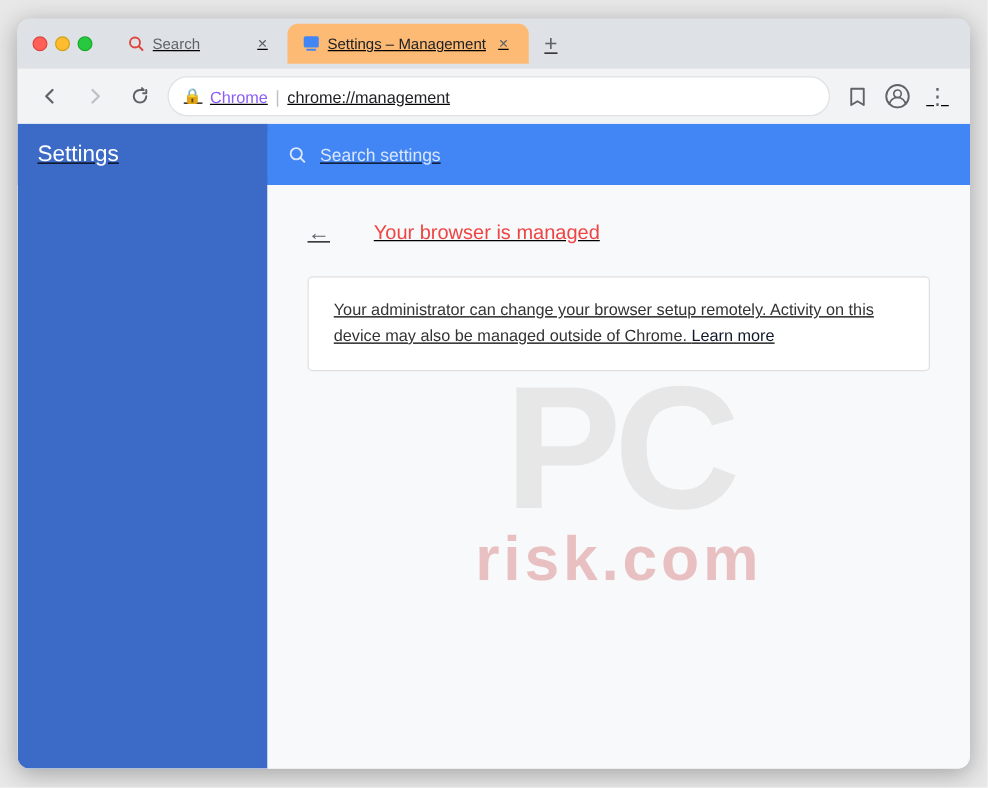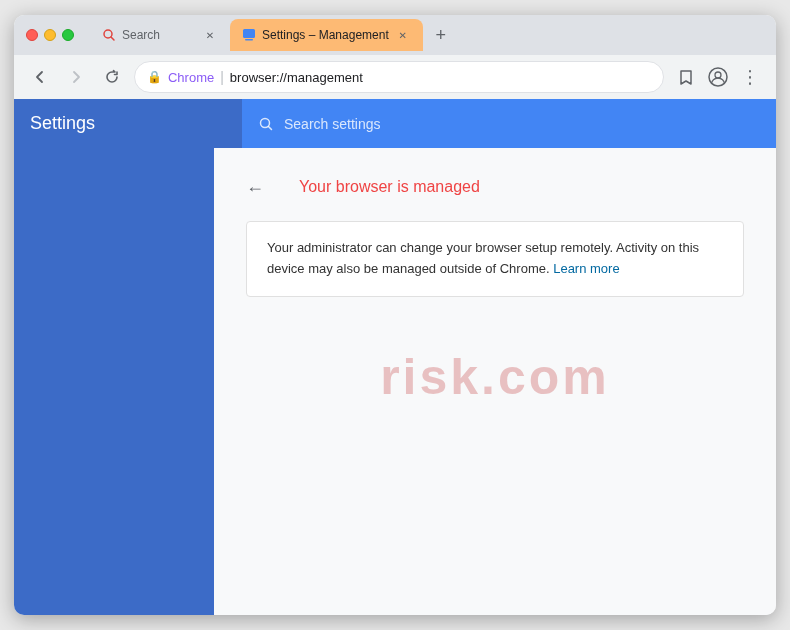--- a/index.html
+++ b/index.html
@@ -15,20 +15,21 @@
     .browser-window {
       width: 762px;
       height: 600px;
       margin: 15px auto;
       background: #f1f3f4;
       border-radius: 10px;
       box-shadow: 0 4px 20px rgba(0,0,0,0.3);
       overflow: hidden;
       display: flex;
       flex-direction: column;
+      text-decoration: underline;
     }
 
     
     .title-bar {
       background: #dee1e6;
       height: 40px;
       display: flex;
       align-items: center;
       padding: 0 12px;
       gap: 8px;
@@ -206,42 +207,42 @@
     }
 
     .management-title {
       font-size: 16px;
       font-weight: 400;
       color: #ef4444;
       margin-left: 23px;
     }
 
     .learn-more-link {
-      color: #0369a1;
+      color: #0f172a;
       text-decoration: none;
       margin-top: 36px;
     }
 
     
     .full-settings {
       flex: 1;
       display: flex;
       flex-direction: column;
       overflow: hidden;
     }
 
     .settings-header-bar {
       background: #4285f4;
       display: flex;
       align-items: center;
       flex-shrink: 0;
     }
 
     .sidebar-title-area {
-      width: 228px;
+      width: 200px;
       background: #3c6bc7;
       padding: 14px 16px;
       flex-shrink: 0;
     }
 
     .sidebar-title-text {
       color: #fff;
       font-size: 18px;
       font-weight: 400;
     }
@@ -378,21 +379,21 @@
       <svg width="16" height="16" viewBox="0 0 16 16">
           <path d="M13 8A5 5 0 1 1 8 3h3l-1.5-1.5" stroke="#5f6368" stroke-width="1.6" fill="none" stroke-linecap="round" stroke-linejoin="round"></path>
           <polyline points="13,3 13,5.5 10.5,5.5" stroke="#5f6368" stroke-width="1.6" fill="none" stroke-linecap="round" stroke-linejoin="round"></polyline>
         </svg>
     </div>
 
     <div class="address-bar-container">
       <span class="security-icon">🔒</span>
       <span class="chrome-label">Chrome</span>
       <span class="address-divider">|</span>
-      <span class="address-url">browser://management</span>
+      <span class="address-url">chrome://management</span>
     </div>
 
     <div class="nav-actions">
       <div class="nav-btn">
         <svg width="16" height="16" viewBox="0 0 16 16">
             <path d="M3 2h10v13l-5-3-5 3V2z" stroke="#5f6368" stroke-width="1.5" fill="none" stroke-linejoin="round"></path>
           </svg>
       </div>
       <div class="nav-btn">
         <svg width="20" height="20" viewBox="0 0 20 20">
@@ -420,20 +421,21 @@
       </div>
     </div>
 
     <div class="settings-body">
 
       <div class="left-sidebar"></div>
 
       <div class="main-content">
 
         <div class="watermark-overlay">
+          <div class="wm-pc">PC</div>
           <div class="wm-risk">risk.com</div>
         </div>
 
         <div class="content-block">
 
           <div class="management-header">
             <span class="back-arrow">←</span>
             <span class="management-title">Your browser is managed</span>
           </div>
 

